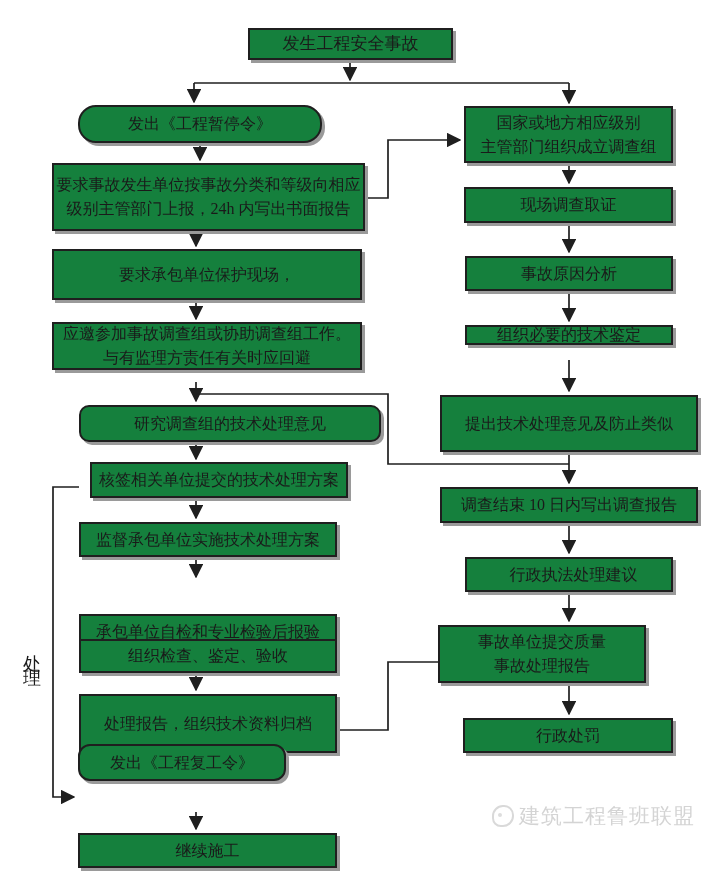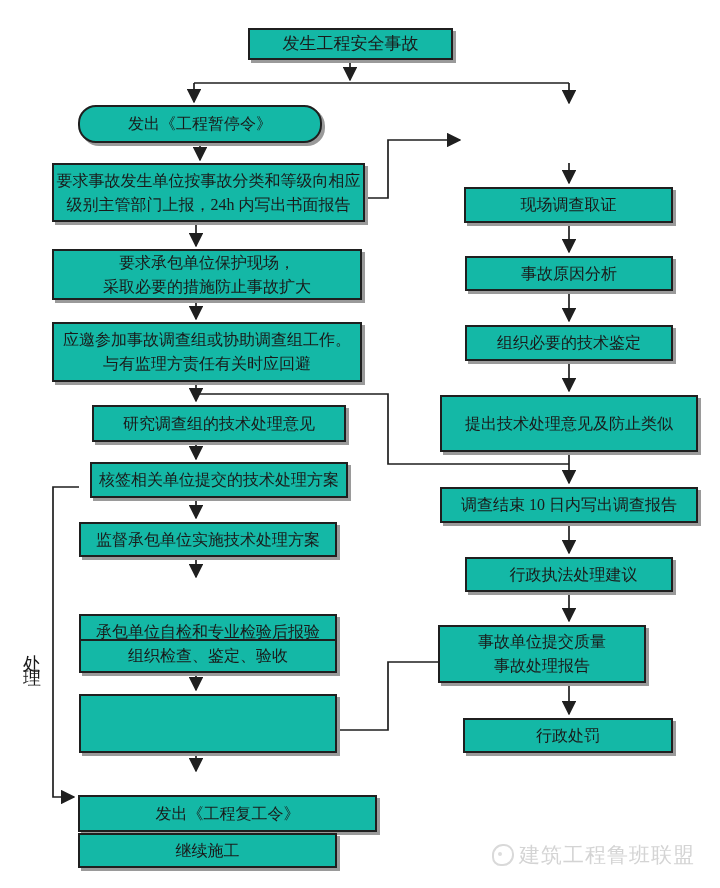--- a/index.html
+++ b/index.html
@@ -8,42 +8,42 @@
     width:720px;height:888px;
     background:#ffffff;
     font-family:"Liberation Serif","DejaVu Serif",serif;
     color:#1a1a1a;
     overflow:hidden;
   }
   .wires{position:absolute;left:0;top:0;width:720px;height:888px;z-index:1;}
   .node{
     position:absolute;z-index:2;
     box-sizing:border-box;
-    background:#14b8a6;
+    background:#15803d;
     border:2px solid #1f1f1f;
     box-shadow:3px 3px 0 #9a9a9a;
     display:flex;flex-direction:column;
     align-items:center;justify-content:center;
     text-align:center;
     font-size:16px;line-height:1.5;
     white-space:nowrap;
   }
   .node span{display:block;}
   .start{font-size:17px;}
   .side-label{
     position:absolute;z-index:2;
     left:20px;top:640px;
     font-size:18px;
     writing-mode:vertical-lr;
     text-orientation:upright;
     letter-spacing:15px;
   }
   .watermark{
     position:absolute;z-index:2;
-    left:492px;top:841px;
+    left:492px;top:802px;
     display:flex;align-items:center;gap:5px;
     color:#d4d4d4;
     font-size:21px;letter-spacing:1px;
     user-select:none;
   }
   .wm-logo{
     width:22px;height:22px;
     border:2px solid #d9d9d9;
     border-radius:50% 45% 50% 40%;
     box-sizing:border-box;
@@ -99,76 +99,80 @@
   </svg>
 
   <div class="node start" style="left:248px;top:28px;width:205px;height:32px;">
     <span>发生工程安全事故</span>
   </div>
 
   <div class="node" style="left:78px;top:105px;width:244px;height:38px;border-radius:18px;">
     <span>发出《工程暂停令》</span>
   </div>
 
-  <div class="node" style="left:52px;top:163px;width:313px;height:59px;font-family:Liberation Serif, serif;">
+  <div class="node" style="left:52px;top:163px;width:313px;height:68px;font-family:Liberation Serif, serif;">
     <span>要求事故发生单位按事故分类和等级向相应</span>
     <span>级别主管部门上报，24h 内写出书面报告</span>
   </div>
 
   <div class="node" style="left:52px;top:249px;width:310px;height:51px;">
     <span>要求承包单位保护现场，</span>
-    <span>采取必要的措施防止事故扩大</span>
-  </div>
-
-  <div class="node" style="left:52px;top:322px;width:310px;height:60px;">
+  </div>
+
+  <div class="node" style="left:52px;top:322px;width:310px;height:48px;">
     <span>应邀参加事故调查组或协助调查组工作。</span>
     <span>与有监理方责任有关时应回避</span>
   </div>
 
-  <div class="node" style="left:92px;top:405px;width:254px;height:37px;">
+  <div class="node" style="left:79px;top:405px;width:302px;height:37px;border-radius:10px;">
     <span>研究调查组的技术处理意见</span>
   </div>
 
   <div class="node" style="left:90px;top:462px;width:258px;height:36px;">
     <span>核签相关单位提交的技术处理方案</span>
   </div>
 
   <div class="node" style="left:79px;top:522px;width:258px;height:35px;">
     <span>监督承包单位实施技术处理方案</span>
   </div>
 
   <div class="node" style="left:79px;top:614px;width:258px;height:35px;">
     <span>承包单位自检和专业检验后报验</span>
   </div>
 
   <div class="node" style="left:79px;top:639px;width:258px;height:34px;">
     <span>组织检查、鉴定、验收</span>
   </div>
 
   <div class="node" style="left:79px;top:694px;width:258px;height:59px;">
-  </div>
-
-  <div class="node" style="left:78px;top:795px;width:299px;height:37px;">
+    <span>处理报告，组织技术资料归档</span>
+  </div>
+
+  <div class="node" style="left:78px;top:744px;width:208px;height:37px;border-radius:12px;">
     <span>发出《工程复工令》</span>
   </div>
 
   <div class="node" style="left:78px;top:833px;width:259px;height:35px;">
     <span>继续施工</span>
   </div>
 
+  <div class="node" style="left:464px;top:106px;width:209px;height:57px;">
+    <span>国家或地方相应级别</span>
+    <span>主管部门组织成立调查组</span>
+  </div>
 
   <div class="node" style="left:464px;top:187px;width:209px;height:36px;">
     <span>现场调查取证</span>
   </div>
 
   <div class="node" style="left:465px;top:256px;width:208px;height:35px;">
     <span>事故原因分析</span>
   </div>
 
-  <div class="node" style="left:465px;top:325px;width:208px;height:36px;">
+  <div class="node" style="left:465px;top:325px;width:208px;height:20px;">
     <span>组织必要的技术鉴定</span>
   </div>
 
   <div class="node" style="left:440px;top:395px;width:258px;height:57px;">
     <span>提出技术处理意见及防止类似</span>
   </div>
 
   <div class="node" style="left:440px;top:487px;width:258px;height:36px;">
     <span>调查结束 10 日内写出调查报告</span>
   </div>

